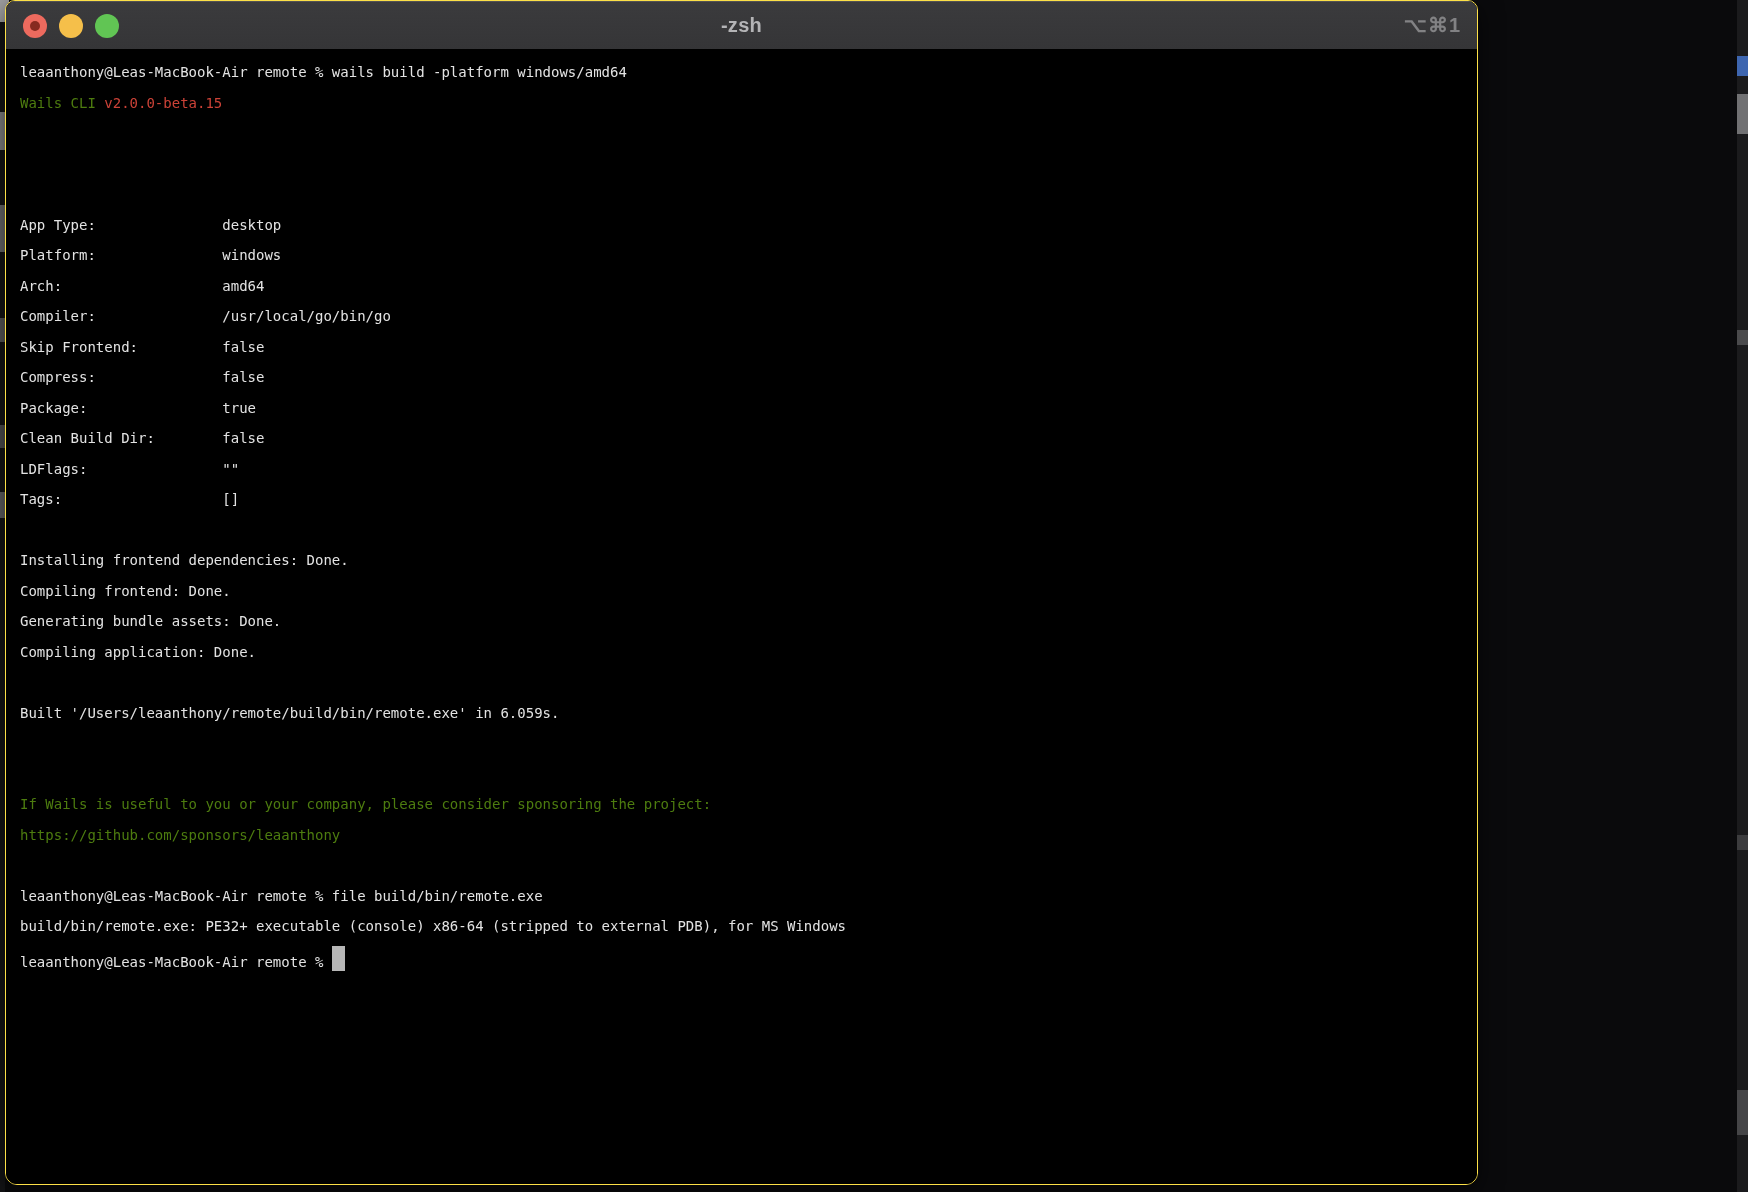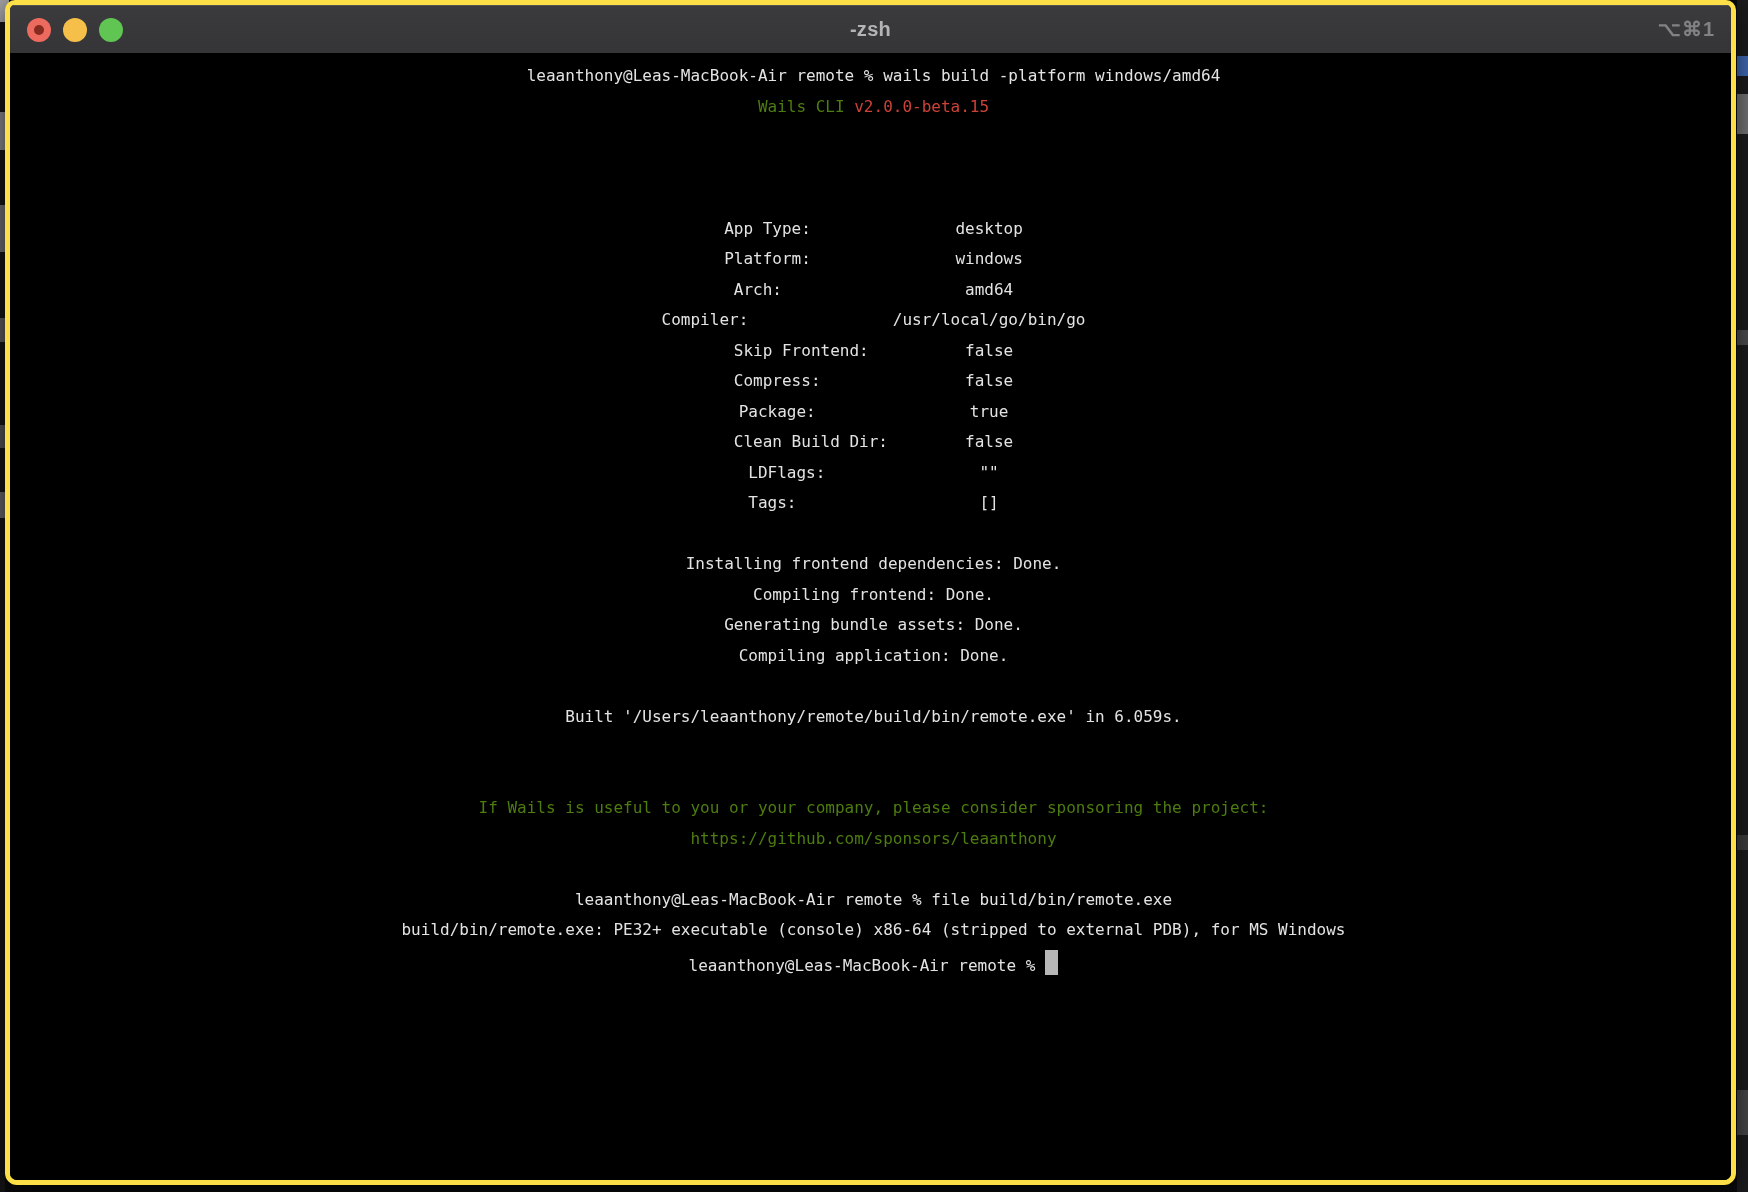--- a/index.html
+++ b/index.html
@@ -7,23 +7,23 @@
     width:1748px;height:1192px;overflow:hidden;position:relative;
     background:#0a0a0c;font-family:"Liberation Sans",sans-serif;
   }
   
   .bg-strip{position:absolute;top:0;bottom:0;}
   .bg-strip.left{left:0;width:5px;background:#141416;}
   .bg-strip.right{right:0;width:11px;background:#1b1b1d;}
   .frag{position:absolute;}
   
   .window{
-    position:absolute;left:5px;top:0;width:1731px;height:1185px;
+    position:absolute;left:5px;top:0;width:1473px;height:1185px;
     border-radius:10px 10px 12px 12px;
-    border:5px solid #fde047;box-sizing:border-box;
+    border:1px solid #fde047;box-sizing:border-box;
     background:#000;overflow:hidden;
     box-shadow:0 6px 24px rgba(0,0,0,.6);
   }
   .titlebar{
     position:absolute;left:0;top:0;right:0;height:48px;
     background:linear-gradient(#3b3b3d,#353537);
     border-bottom:1px solid #252527;
     box-shadow:inset 0 1px 0 #525254;
   }
   .title{
@@ -42,22 +42,22 @@
     content:"";position:absolute;left:7px;top:7px;width:10px;height:10px;
     border-radius:50%;background:#872a20;
   }
   .tl-yellow{left:53px;background:#f5bf4a;}
   .tl-green{left:89px;background:#61c554;}
   
   .term{
     position:absolute;left:0;right:0;top:48px;bottom:0;background:#000;
     padding:8px 8px 0 14px;box-sizing:border-box;
     font-family:"DejaVu Sans Mono",monospace;
-    font-size:16px;line-height:30.5px;
-    color:#e3e3e3;white-space:pre;text-align:center;
+    font-size:14px;line-height:30.5px;
+    color:#e3e3e3;white-space:pre;
   }
   .line{height:30.5px;}
   .c-fg{color:#e3e3e3;}
   .c-yellow{color:#4d7c0f;}
   .c-red{color:#cc4237;}
   .cursor{
     display:inline-block;width:13.5px;height:25px;background:#b7b7b7;
     transform:translateY(4px);
   }
 </style>

